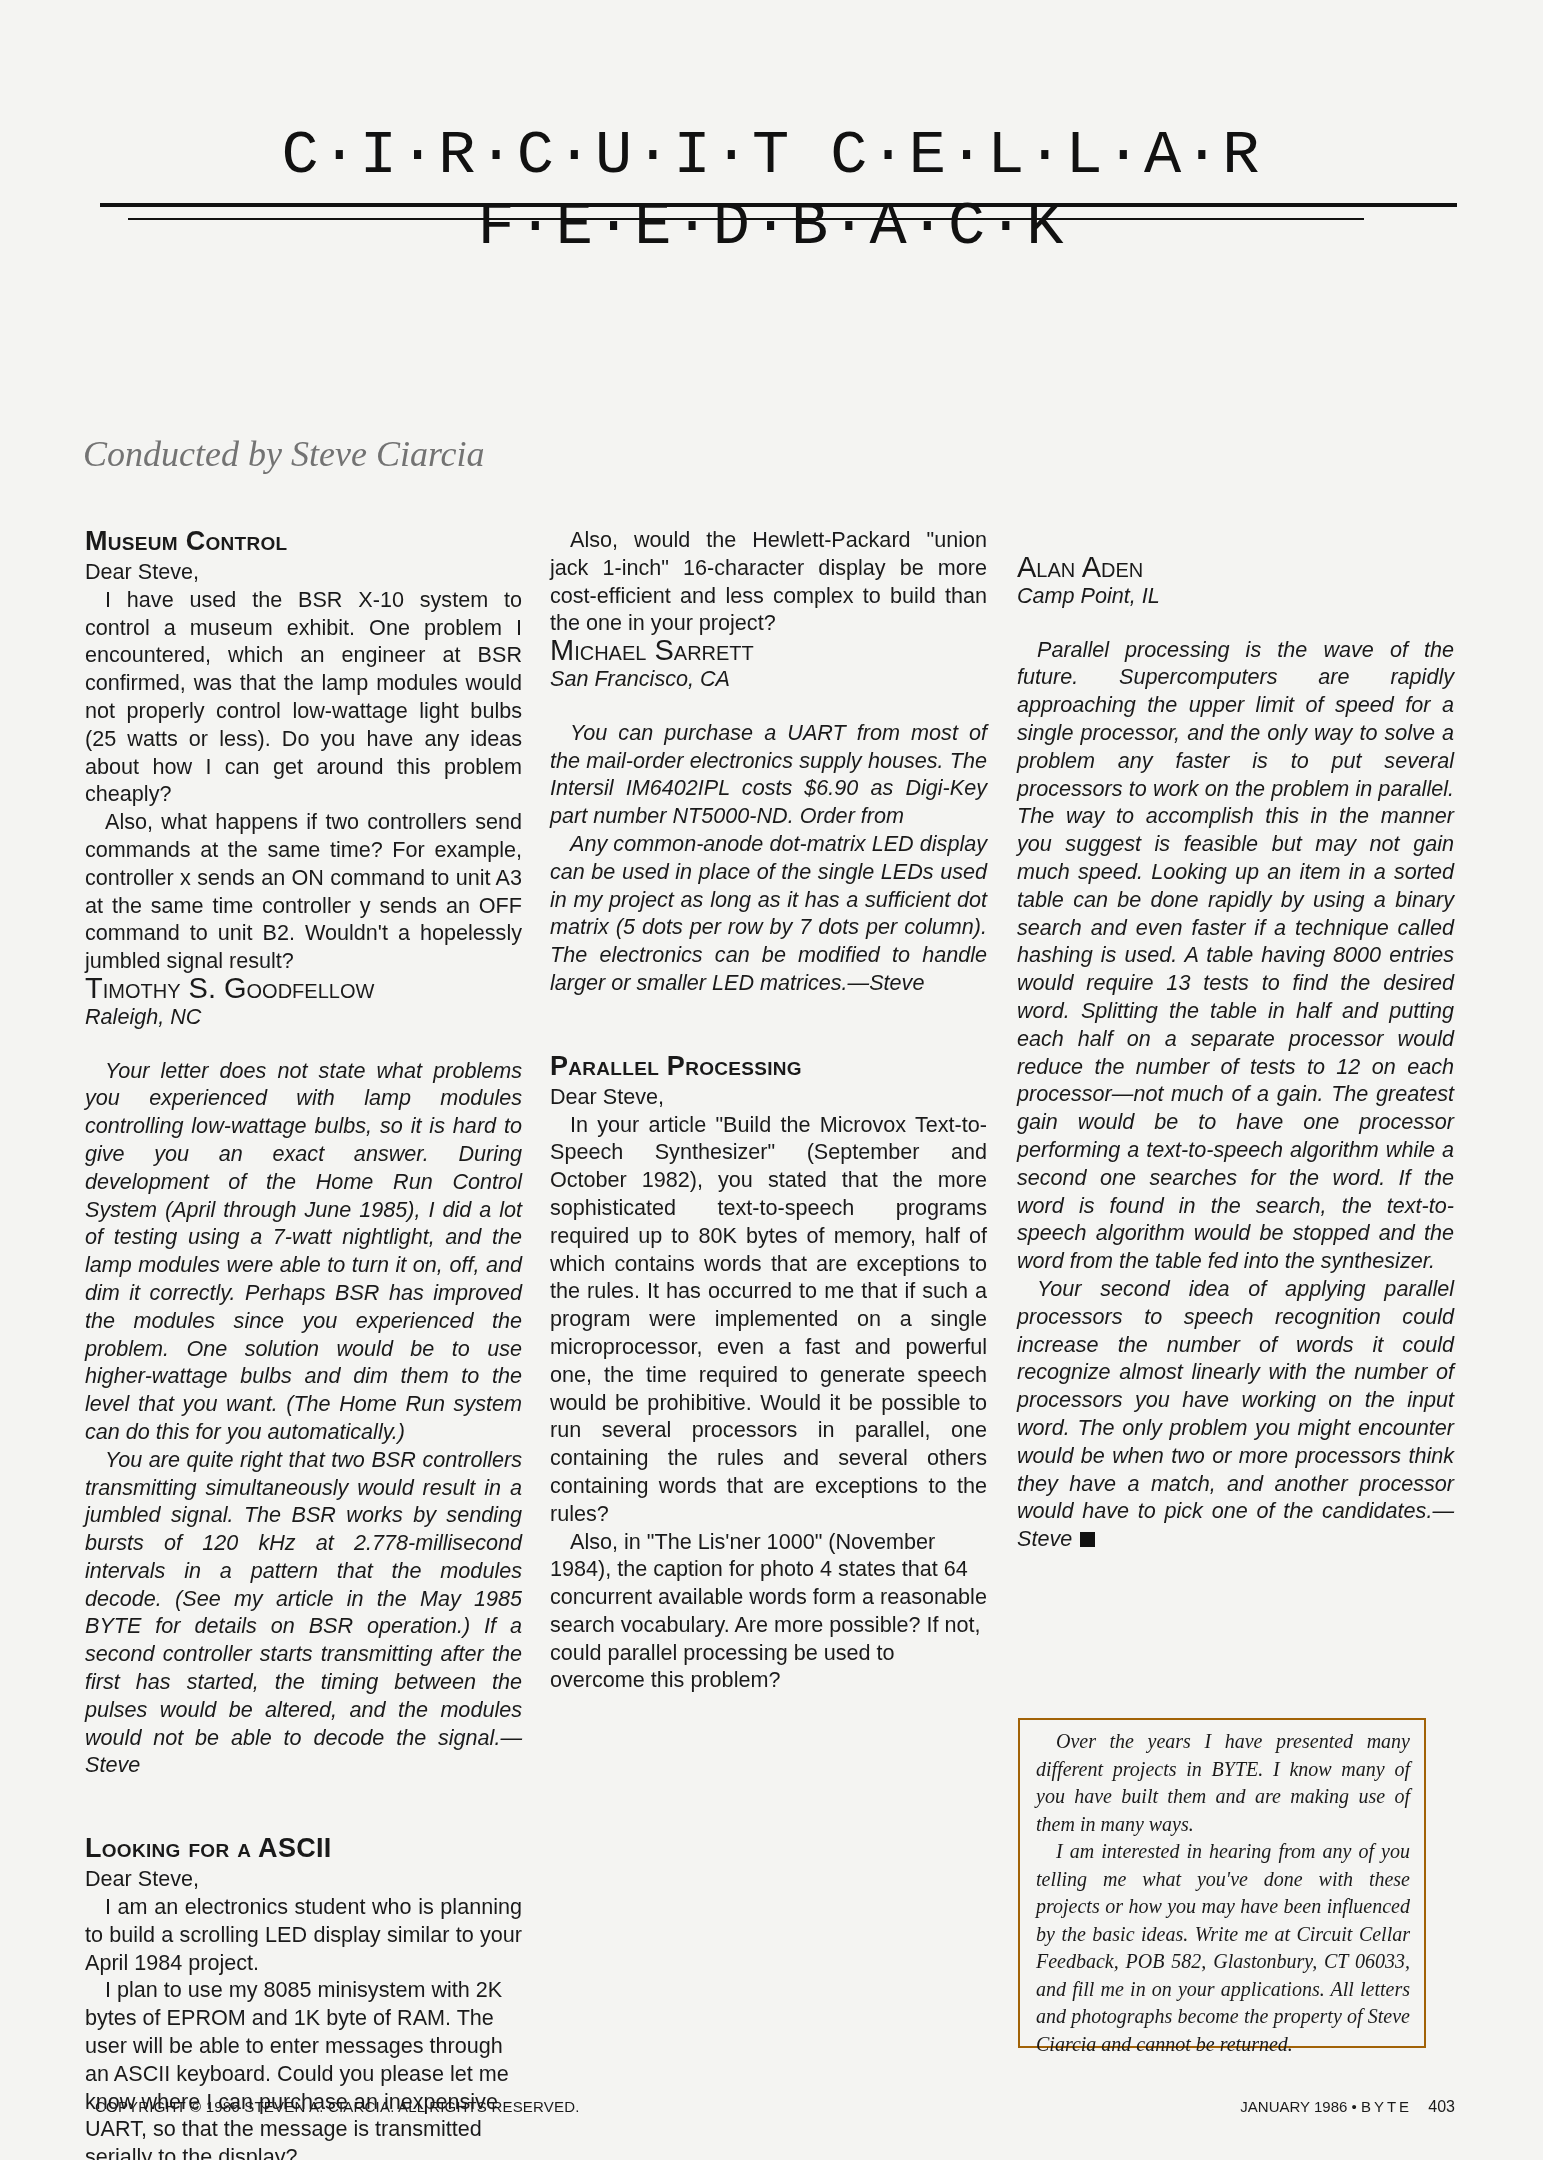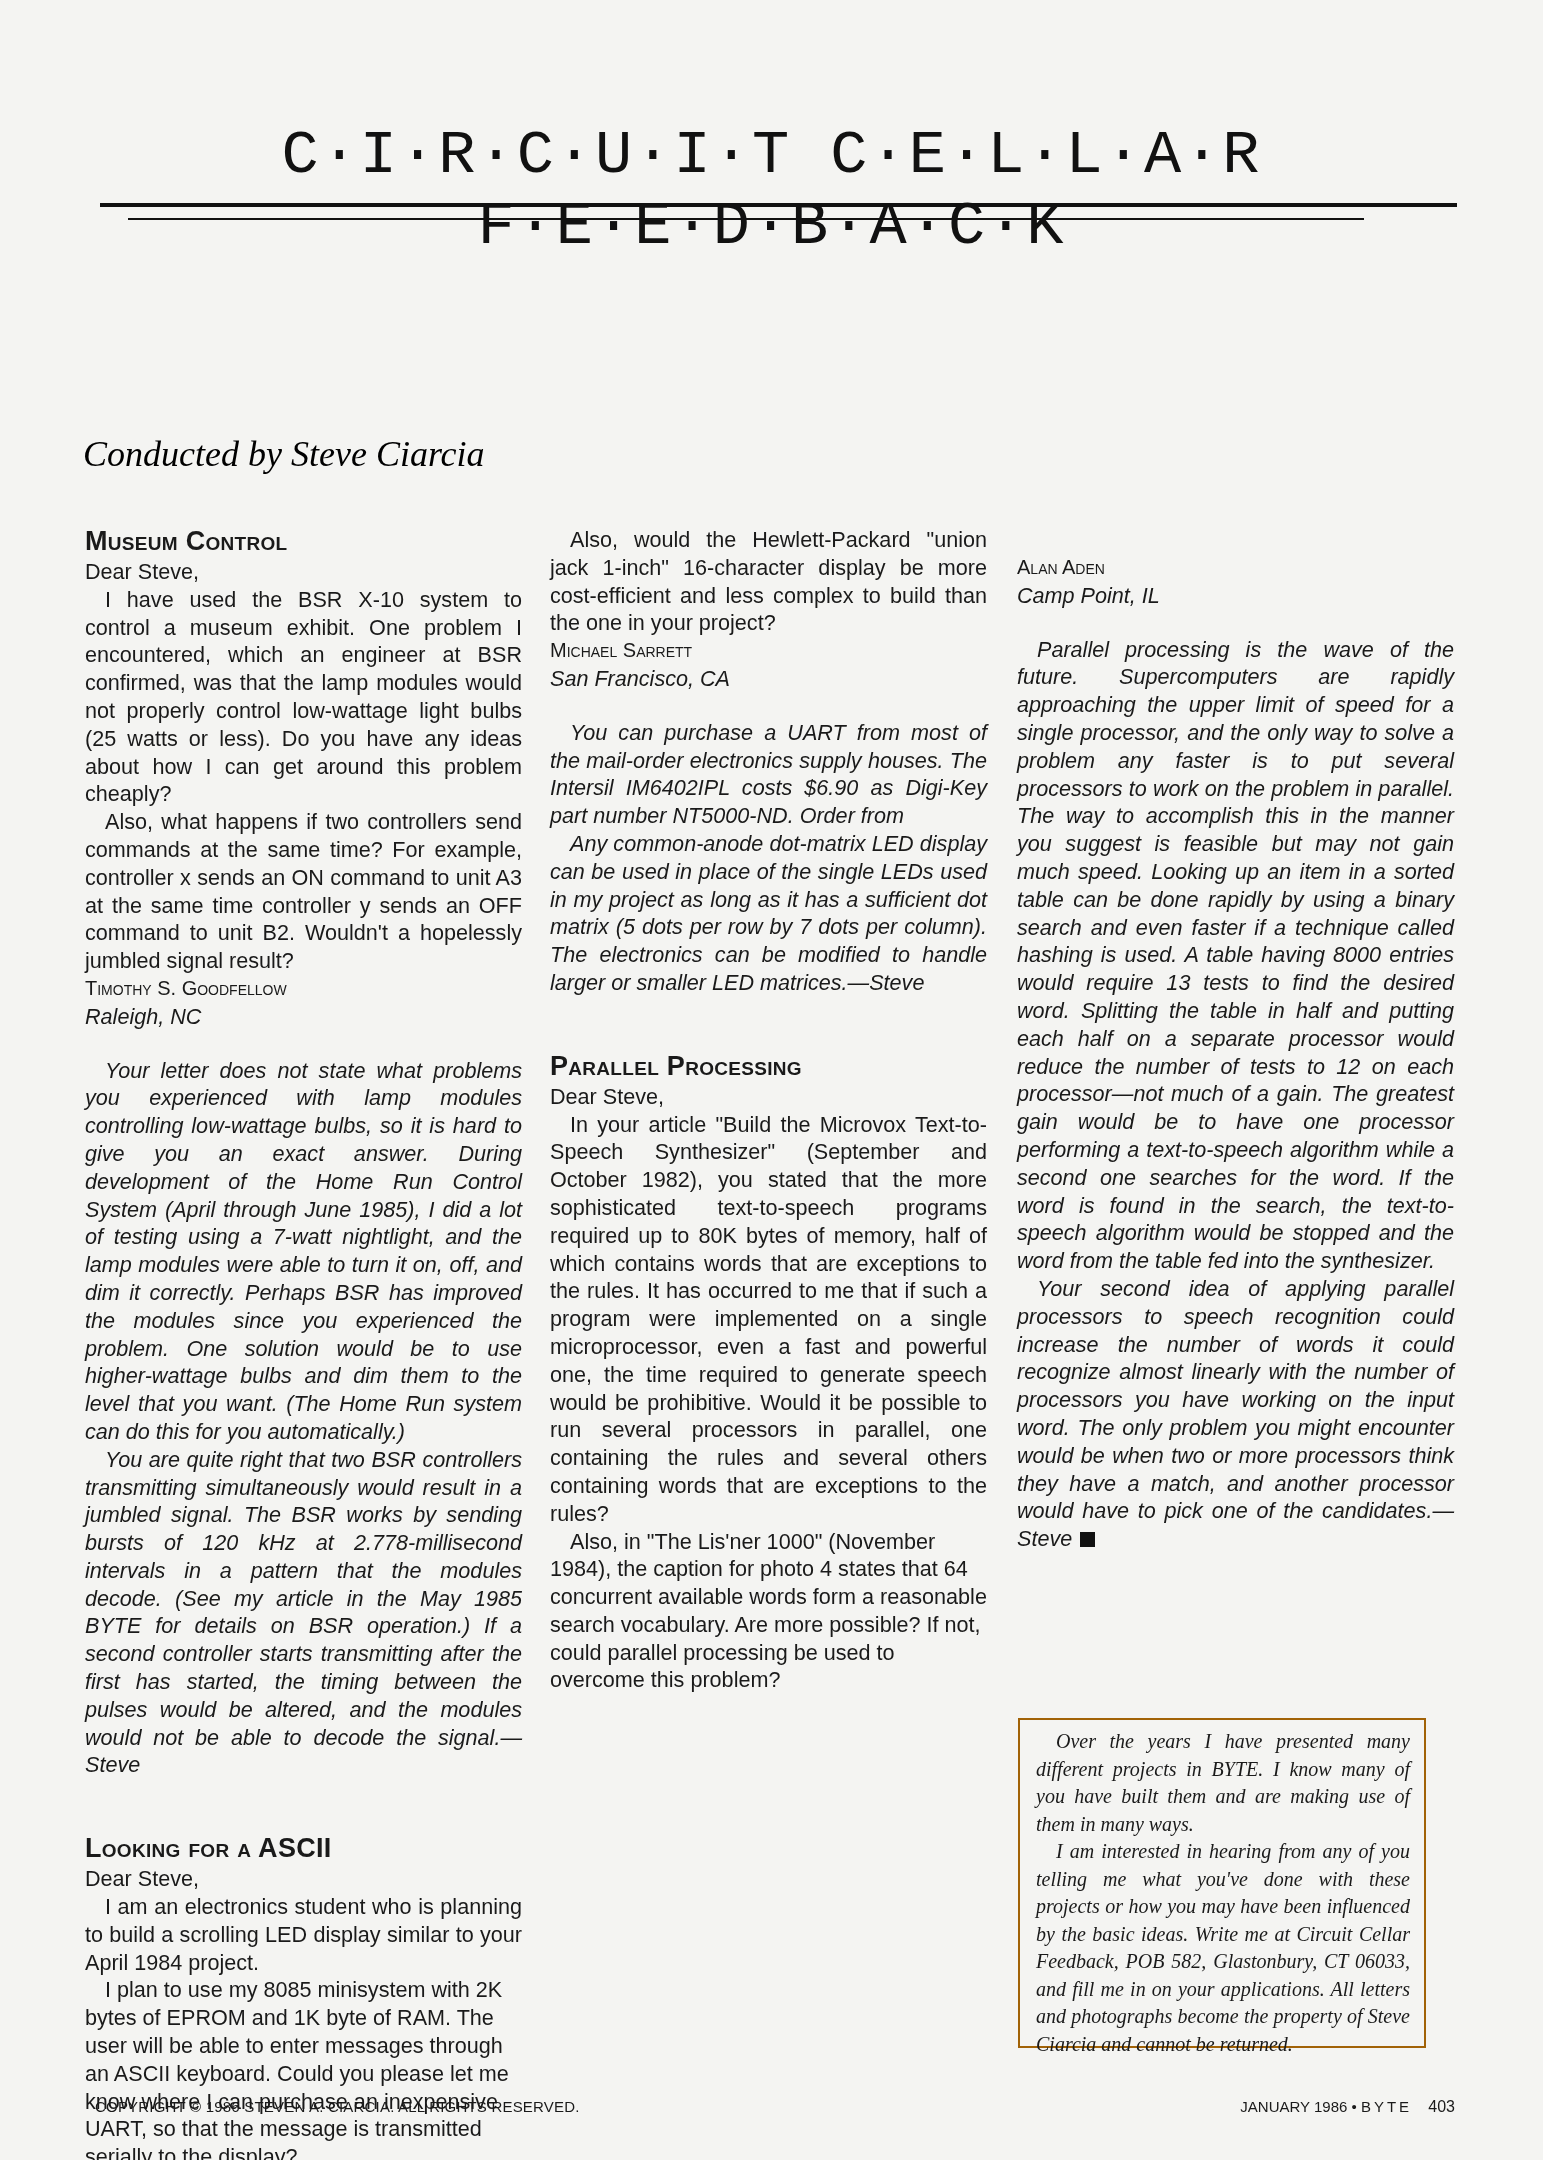--- a/index.html
+++ b/index.html
@@ -11,34 +11,34 @@
   .masthead {
     position: absolute; left: 0; top: 120px; width: 1543px; text-align: center;
     font-family: Liberation Mono, monospace;
     font-size: 62px; letter-spacing: 2px; color: #111;
   }
   .rule-thick { position: absolute; left: 100px; top: 203px; width: 1357px; height: 4px; background: #111; }
   .rule-thin { position: absolute; left: 128px; top: 218px; width: 1236px; height: 2px; background: #111; }
   .byline {
     position: absolute; left: 83px; top: 433px;
     font-family: "Liberation Serif", "DejaVu Serif", serif;
-    font-style: italic; font-size: 36px; color: #000000;
+    font-style: italic; font-size: 36px; color: #737373;
   }
   .col { position: absolute; top: 526px; width: 437px; font-size: 21.6px; line-height: 27.8px; }
   .col1 { left: 85px; }
   .col2 { left: 550px; }
   .col3 { left: 1017px; }
   .col p { margin: 0; text-align: justify; text-indent: 20px; }
   .col p.noindent { text-indent: 0; }
   .heading {
     font-weight: bold; font-variant: small-caps; font-size: 27px; line-height: 30px;
     margin: 0 0 2px 0; letter-spacing: 0.3px;
   }
   .salutation { margin: 0; }
-  .sig-name { text-align: right; font-variant: small-caps; font-size: 20px; margin: 0; }
+  .sig-name { text-align: right; font-variant: small-caps; font-size: 29px; margin: 0; }
   .sig-place { text-align: right; font-style: italic; margin: 0; }
   .reply p { font-style: italic; }
   .address { font-style: italic; margin: 10px 0 10px 20px; }
   .address div { line-height: 28px; }
   .gap-s { height: 26px; }
   .gap-m { height: 54px; }
   .end-mark { display: inline-block; width: 15px; height: 15px; background: #111; margin-left: 8px; vertical-align: -1px; }
   .notice {
     position: absolute; left: 1018px; top: 1718px; width: 408px; height: 330px;
     border: 2px solid #a16207; padding: 8px 14px 0 16px; box-sizing: border-box;

